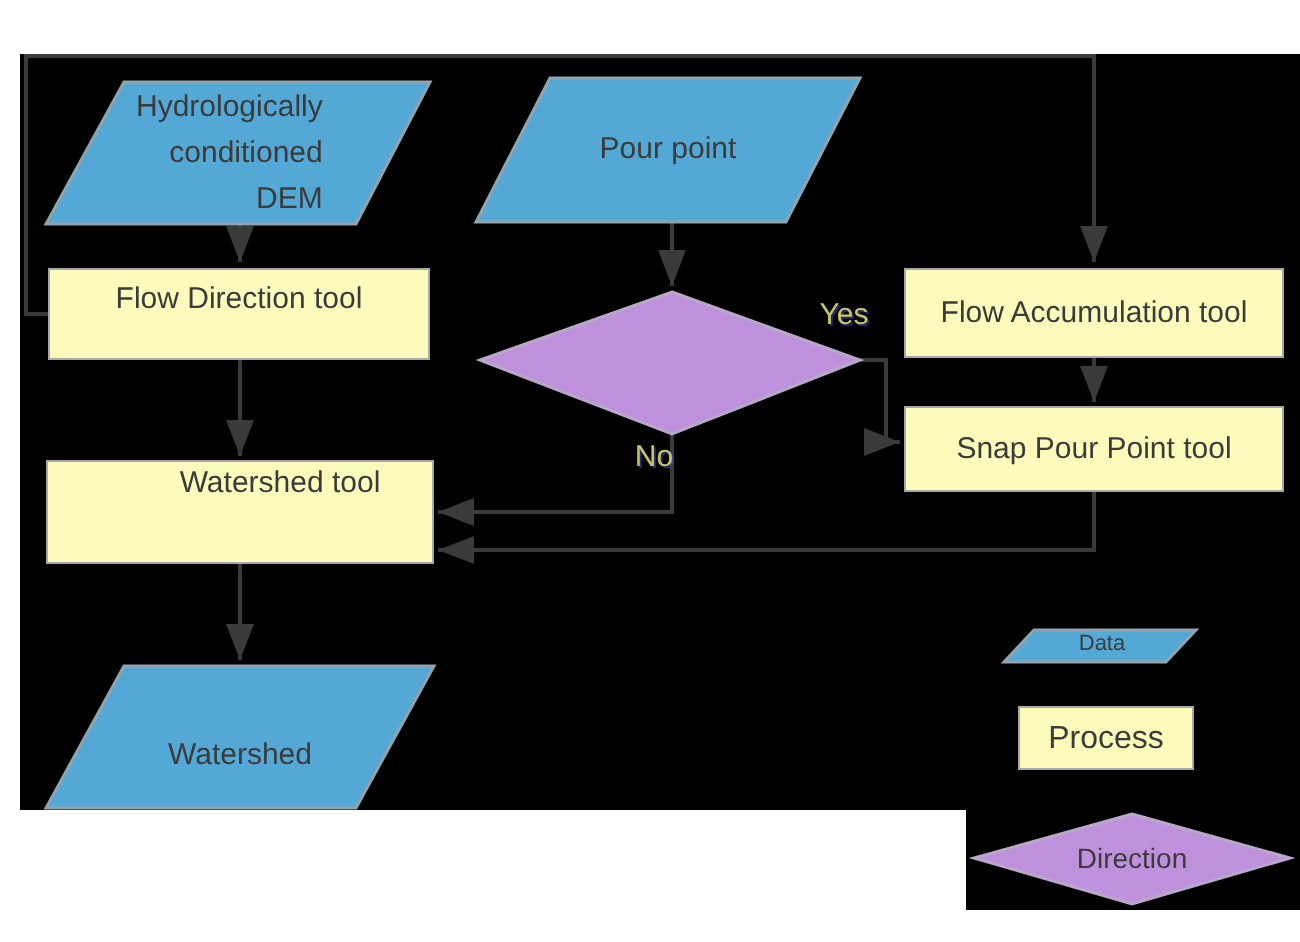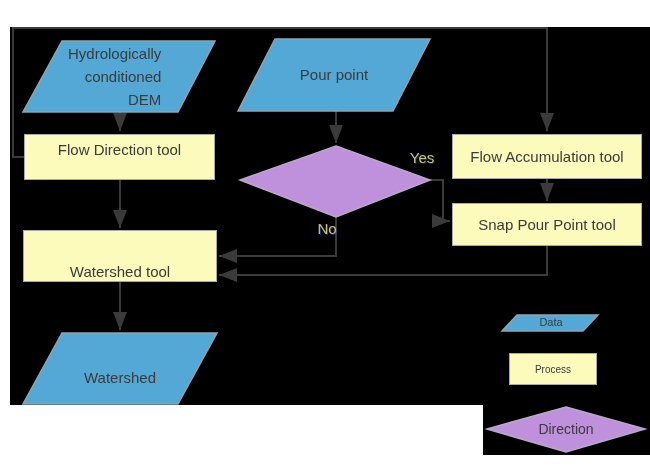--- a/index.html
+++ b/index.html
@@ -93,37 +93,37 @@
   </div>
   <div class="lbl" style="left:24px;top:134px;width:191px;height:32px;">
     <span class="txt">Flow Direction tool</span>
   </div>
   <div class="lbl" style="left:452px;top:134px;width:190px;height:45px;">
     <span class="txt">Flow Accumulation tool</span>
   </div>
   <div class="lbl" style="left:452px;top:203px;width:190px;height:43px;">
     <span class="txt">Snap Pour Point tool</span>
   </div>
-  <div class="lbl" style="left:23px;top:246px;width:194px;height:52px;">
+  <div class="lbl" style="left:23px;top:216px;width:194px;height:52px;padding-left:20px;">
     <span class="txt">Watershed tool</span>
   </div>
   <div class="lbl" style="left:23px;top:333px;width:194px;height:90px;">
     <span class="txt">Watershed</span>
   </div>
 
   <div class="branch" style="left:403px;top:150px;width:38px;height:16px;">
     <span>Yes</span>
   </div>
   <div class="branch" style="left:308px;top:221px;width:38px;height:16px;">
     <span>No</span>
   </div>
 
   <div class="lbl lbl-legend" style="left:502px;top:314px;width:98px;height:17px;">
     <span class="txt">Data</span>
   </div>
-  <div class="lbl lbl-legend" style="left:509px;top:353px;width:88px;height:32px;font-size:10px;text-align:right;">
+  <div class="lbl lbl-legend" style="left:509px;top:353px;width:88px;height:32px;font-size:16px;text-align:right;">
     <span class="txt">Process</span>
   </div>
   <div class="lbl lbl-legend" style="left:487px;top:407px;width:158px;height:45px;font-size:14px;">
     <span class="txt">Direction</span>
   </div>
 
 </div>
 
 </body></html>

